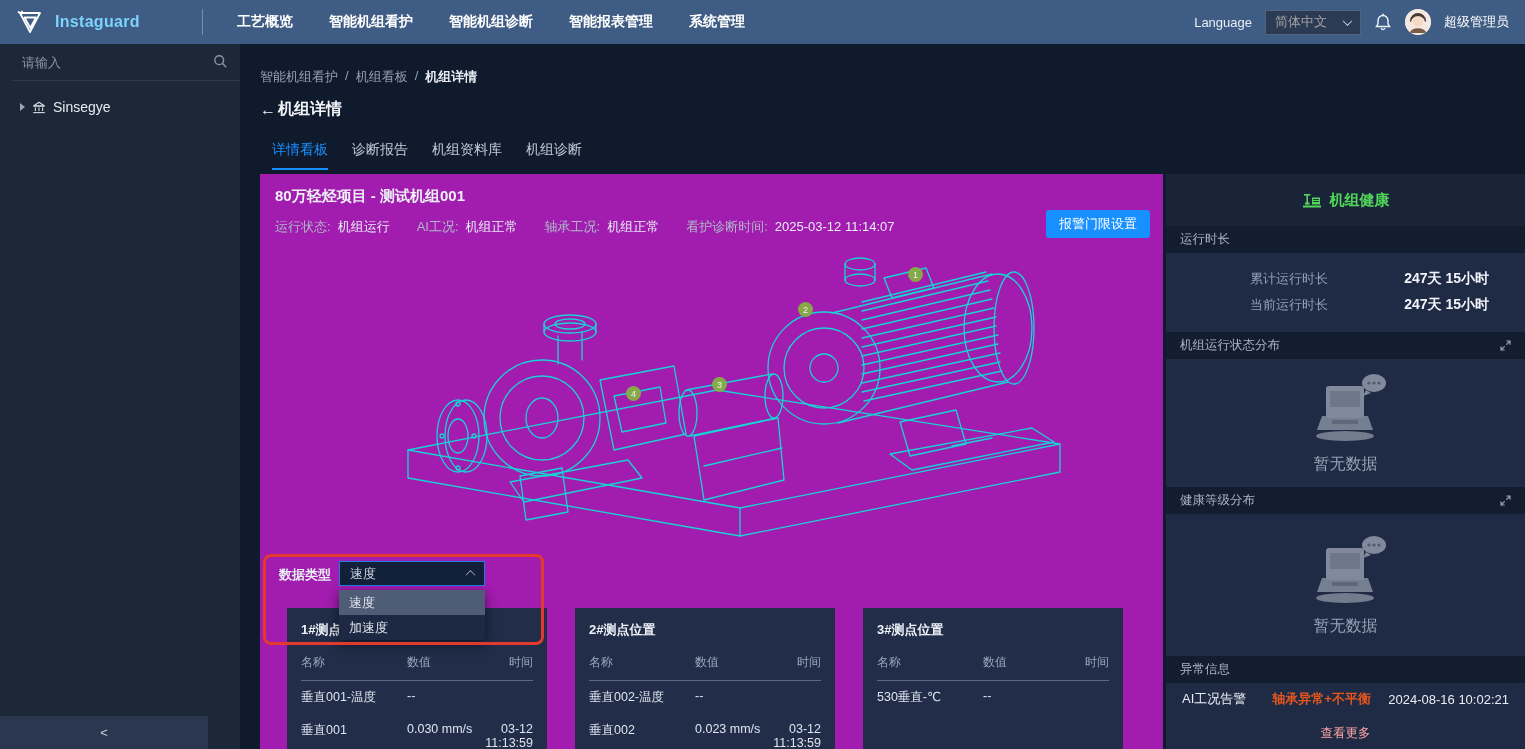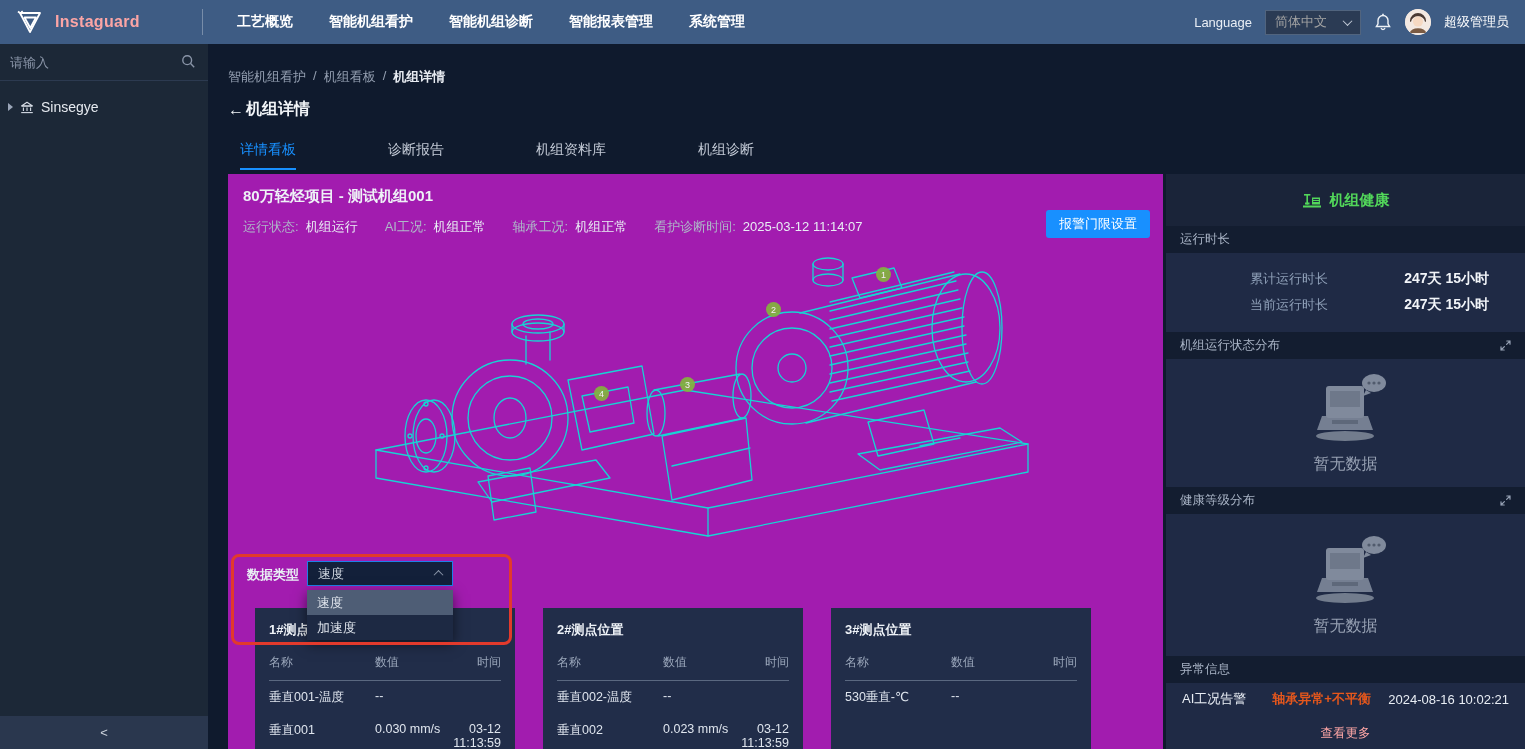--- a/index.html
+++ b/index.html
@@ -4,53 +4,53 @@
 <style>
   * { margin:0; padding:0; box-sizing:border-box; }
   html,body { width:1525px; height:749px; overflow:hidden; }
   body {
     font-family:"Liberation Sans","DejaVu Sans",sans-serif;
     background:#0f1a2d; color:#e8ecf2; font-size:13px;
   }
   
   .navbar { height:44px; background:#3e5c84; display:flex; align-items:center; padding:0 16px; }
   .brand { display:flex; align-items:center; gap:12px; width:186px; }
-  .brand-name { font-size:16px; font-weight:bold; color:#fca5a5; letter-spacing:.3px; }
+  .brand-name { font-size:16px; font-weight:bold; color:#7dd3fc; letter-spacing:.3px; }
   .nav-divider { width:1px; height:26px; background:rgba(255,255,255,.3); margin-right:34px; }
   .nav-menu { display:flex; gap:36px; }
   .nav-item { color:#fff; font-size:14px; font-weight:bold; cursor:pointer; white-space:nowrap; }
   .nav-right { margin-left:auto; display:flex; align-items:center; gap:13px; }
   .lang-label { color:#e9eef5; font-size:13px; }
   .lang-select { width:96px; height:25px; background:#2b3b54; border:1px solid #51647e;
     display:flex; align-items:center; padding:0 9px; color:#a3a3a3; cursor:pointer; }
   .chev-down { width:7px; height:7px; border-right:1.5px solid #c3cbd7; border-bottom:1.5px solid #c3cbd7;
     transform:rotate(45deg) translate(-1px,-1px); margin-left:auto; }
   .avatar { width:26px; height:26px; border-radius:50%; overflow:hidden; background:#f3e9e2; cursor:pointer; flex:none; }
   .username { color:#fff; font-size:13px; white-space:nowrap; }
   
   .app-body { display:flex; height:705px; }
-  .sidebar { width:208px; background:#1c2837; flex:none; display:flex; flex-direction:column; position:relative; }
+  .sidebar { width:240px; background:#1c2837; flex:none; display:flex; flex-direction:column; position:relative;padding-left:12px; }
   .search-row { height:37px; border-bottom:1px solid #2c3a50; position:relative; display:flex; align-items:center; }
   .search-row input { width:100%; background:transparent; border:none; outline:none; color:#dfe5ec;
     font-size:13px; padding:0 32px 0 10px; font-family:inherit; }
   .search-row input::placeholder { color:#8a95a8; }
   .search-icon { position:absolute; right:12px; top:10px; }
   .tree-item { margin-top:18px; padding-left:8px; display:flex; align-items:center; gap:7px; cursor:pointer; }
   .caret-icon { width:0; height:0; border-left:5px solid #9aa5b8; border-top:4px solid transparent; border-bottom:4px solid transparent; }
   .tree-label { font-size:14px; color:#e6eaf0; }
   .collapse-bar { position:absolute; bottom:0; left:0; width:208px; height:33px; background:#2a374e;
     display:flex; align-items:center; justify-content:center; color:#cdd3dc; font-size:13px; cursor:pointer; }
   
   .content { flex:1; padding-left:20px; display:flex; flex-direction:column; }
   .breadcrumb { margin-top:24px; font-size:13px; color:#95a0b2; display:flex; gap:7px; }
   .breadcrumb .crumb { cursor:pointer; }
   .breadcrumb .current { color:#e8ecf2; font-weight:bold; cursor:default; }
   .page-title-row { margin-top:13px; display:flex; align-items:center; font-size:16px; font-weight:bold; color:#f2f5f8; }
   .back-arrow { cursor:pointer; margin-right:2px; }
-  .tabs { margin-top:21px; display:flex; gap:92px; padding-left:12px; }
+  .tabs { margin-top:21px; display:flex; gap:24px; padding-left:12px; }
   .tab { font-size:14px; color:#c3cad6; cursor:pointer; padding-bottom:9px; border-bottom:2px solid transparent; }
   .tab.active { color:#1890ff; border-bottom-color:#1890ff; }
   .main-row { margin-top:4px; display:flex; gap:3px; height:583px; }
   
   .unit-panel { flex:1; background:#a21caf; position:relative; overflow:hidden;padding-left:19px; }
   .unit-title { position:absolute; left:15px; top:13px; font-size:15px; font-weight:bold; color:#eef2f7; }
   .unit-status { position:absolute; left:15px; top:44px; display:flex; gap:27px; font-size:13px; }
   .st-label { color:#aeb8c8; margin-right:7px; }
   .st-value { color:#e8edf4; }
   .alarm-btn { position:absolute; right:13px; top:36px; background:#1890ff; color:#fff; font-size:13px;

